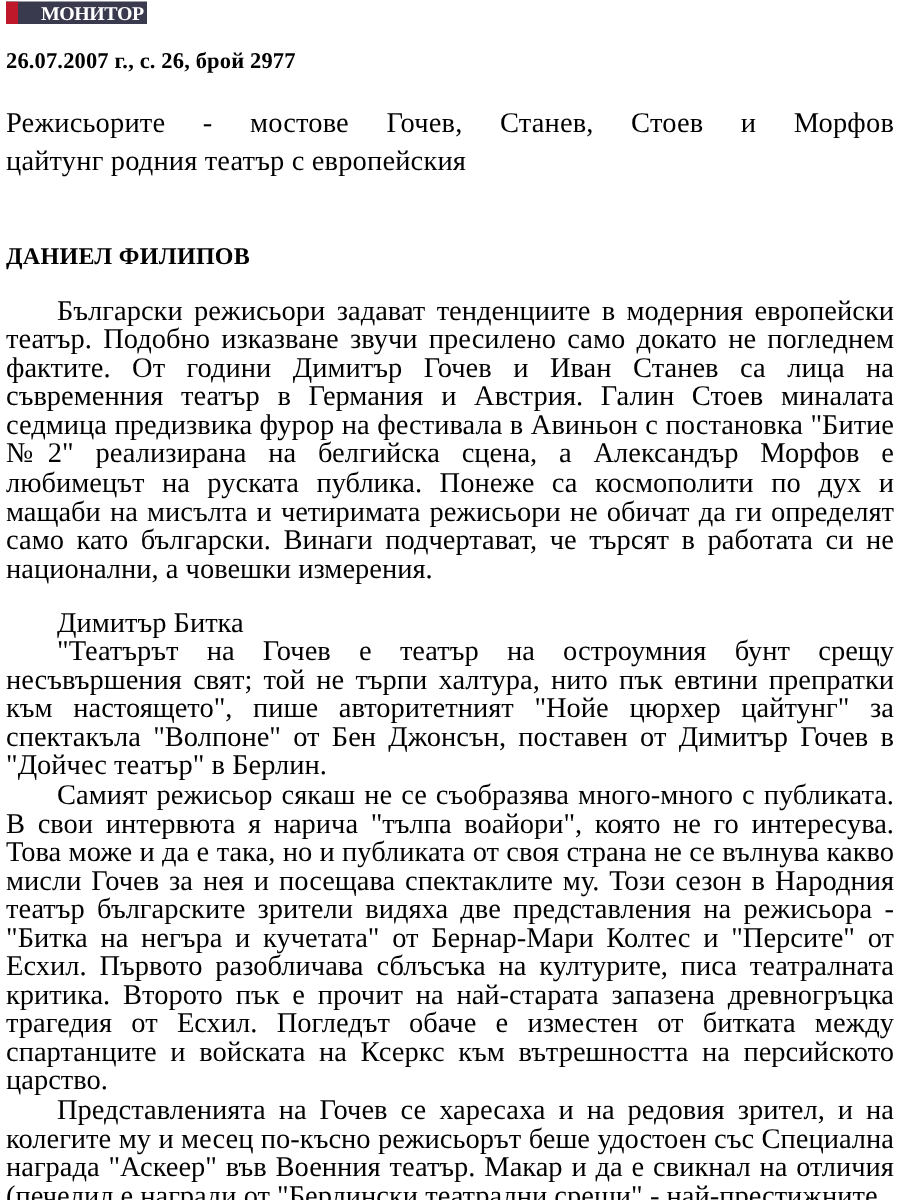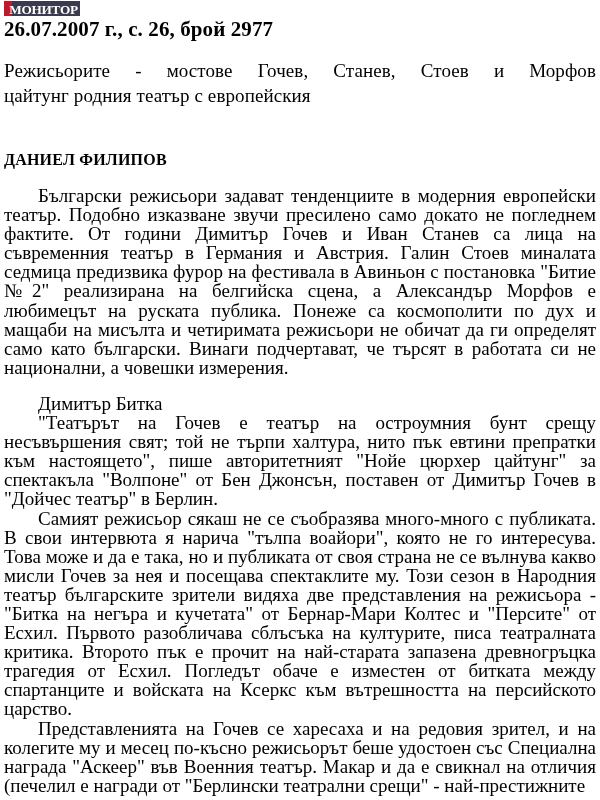--- a/index.html
+++ b/index.html
@@ -26,21 +26,21 @@
   .masthead {
     padding-top: 1px;
     height: 17px;
   }
   .logo {
     display: inline-block;
     position: relative;
     background: #3a3a4e;
     height: 15px;
     line-height: 15px;
-    padding: 0 3px 0 6px;
+    padding: 0 3px 0 24px;
     overflow: hidden;
     vertical-align: top;
   }
   .logo-red {
     position: absolute;
     left: 0;
     top: 0;
     width: 8px;
     height: 15px;
     background: #c0182b;
@@ -52,23 +52,23 @@
     font-size: 13px;
     letter-spacing: -0.3px;
     position: relative;
     z-index: 2;
     display: inline-block;
     transform: scaleX(1.02);
   }
 
   .dateline {
     font-weight: bold;
-    font-size: 21px;
+    font-size: 15px;
     line-height: 18px;
-    margin-top: 2px;
+    margin-top: 14px;
     letter-spacing: 0.1px;
   }
 
   
   .headline {
     font-weight: normal;
     font-size: 19px;
     line-height: 25px;
     margin-top: 20px;
     text-align: justify;

